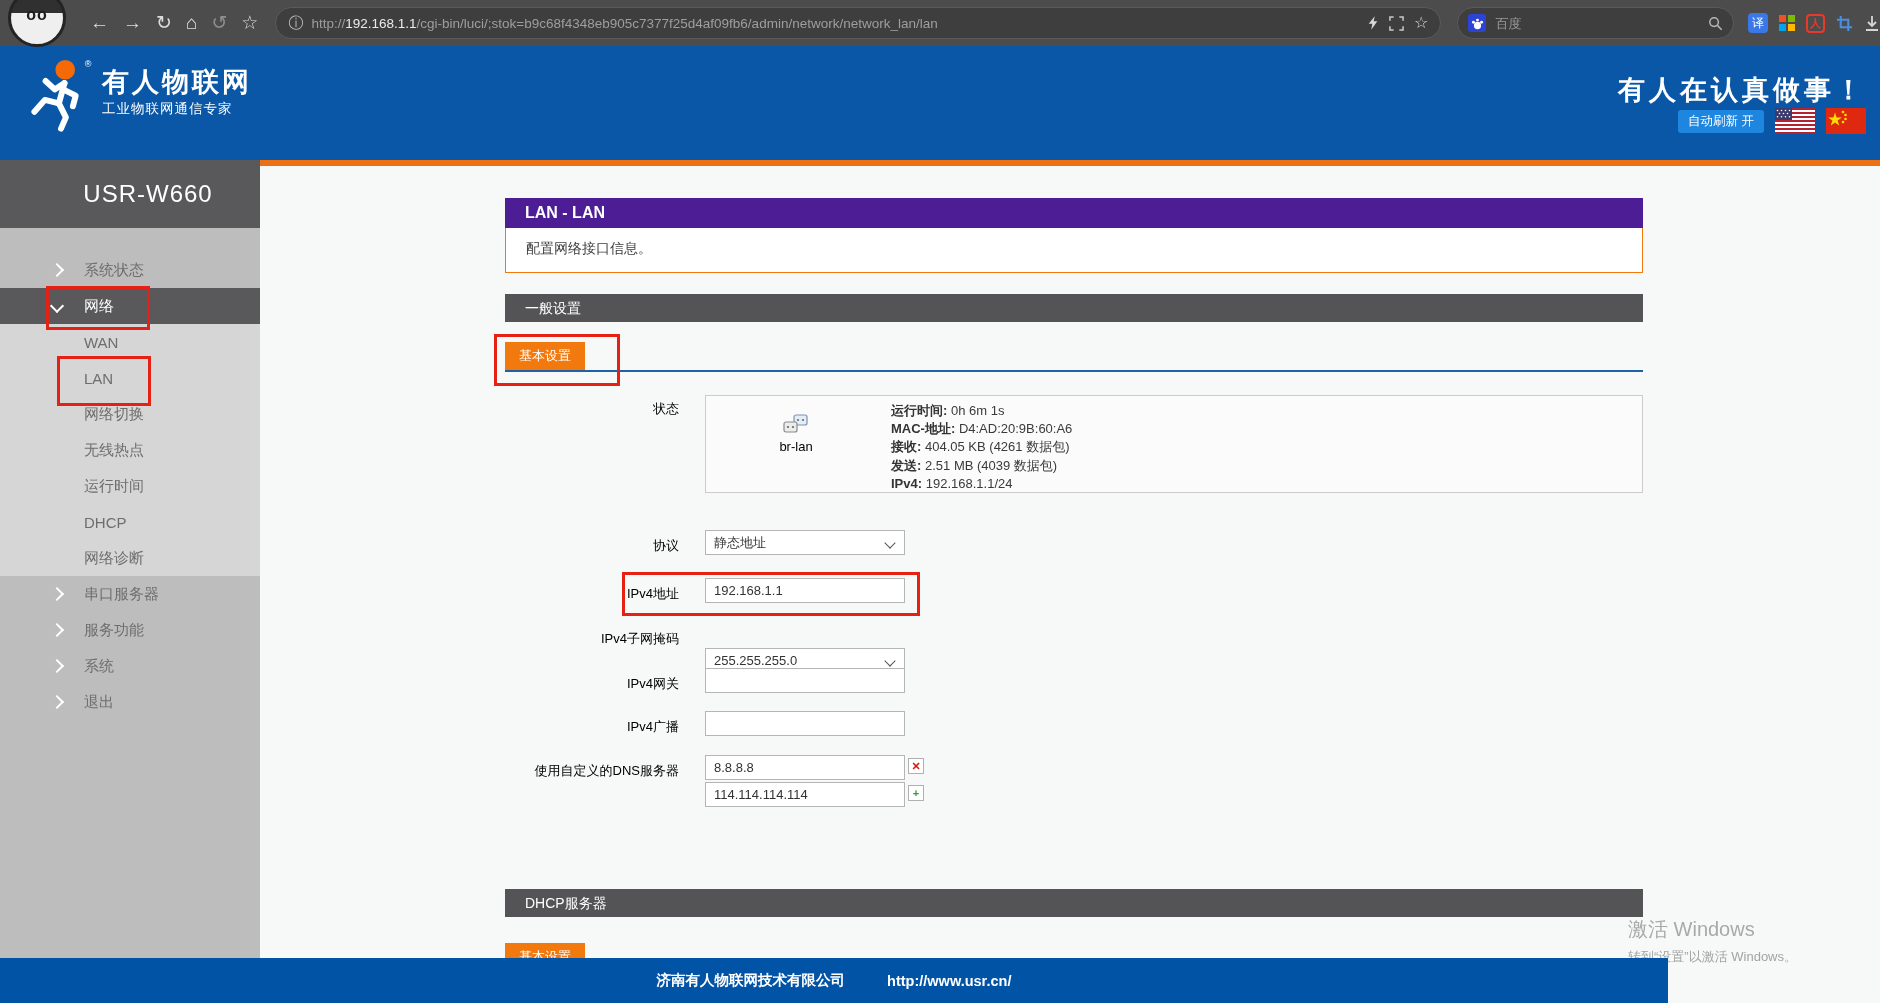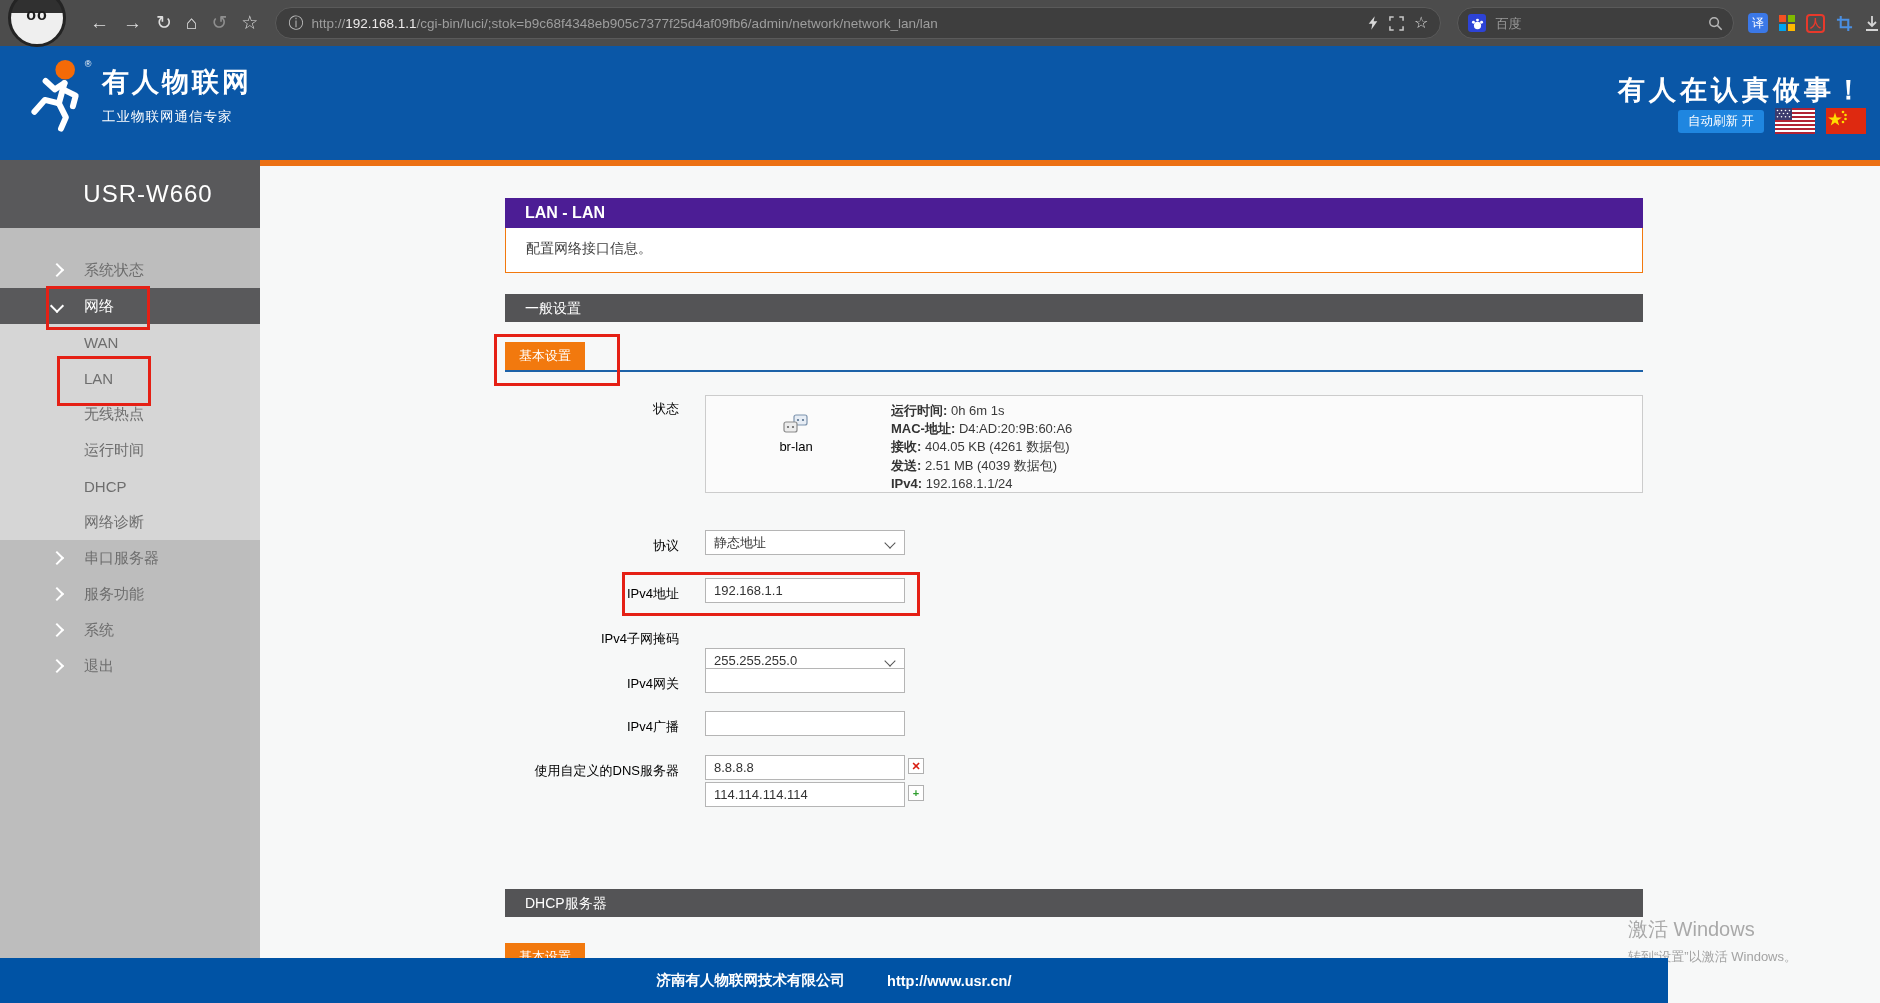--- a/index.html
+++ b/index.html
@@ -28,21 +28,21 @@
   .ext-tr{width:20px;height:20px;border-radius:4px;background:#3b78e7;color:#fff;font-size:12px;display:flex;align-items:center;justify-content:center;}
   .msgrid{width:16px;height:16px;display:grid;grid-template-columns:7px 7px;grid-template-rows:7px 7px;gap:2px;}
   .msgrid i{display:block;}
   .ext-pdf{width:19px;height:19px;border:2px solid #e8392b;border-radius:4px;color:#e8392b;font-weight:bold;font-size:11px;display:flex;align-items:center;justify-content:center;box-sizing:border-box;}
 
   
   .site-header{position:absolute;left:0;top:46px;width:1880px;height:114px;background:#0a57a7;border-bottom:6px solid #ec7114;box-sizing:content-box;}
   .logo{position:absolute;left:26px;top:10px;}
   .brand{position:absolute;left:102px;top:18px;color:#fff;}
   .brand .t1{font-size:27px;font-weight:bold;letter-spacing:3px;}
-  .brand .t2{font-size:13.5px;margin-top:8px;letter-spacing:1px;}
+  .brand .t2{font-size:13.5px;letter-spacing:1px;}
   .slogan{position:absolute;right:14px;top:26px;color:#fff;font-size:27px;font-weight:bold;letter-spacing:4px;}
   .hdr-right{position:absolute;right:14px;top:62px;display:flex;align-items:center;gap:11px;}
   .autorefresh{background:#1f86e0;color:#fff;font-size:12.5px;padding:3px 10px;border-radius:3px;white-space:nowrap;}
   .flag{width:40px;height:26px;display:block;}
 
   
   .sidebar{position:absolute;left:0;top:160px;width:260px;height:798px;background:#bdbdbd;}
   .side-title{height:68px;background:#59595b;color:#fff;font-size:24px;display:flex;align-items:center;justify-content:center;letter-spacing:1px;padding-left:36px;}
   .side-spacer{height:24px;}
   .mitem{position:relative;height:36px;display:flex;align-items:center;font-size:15px;color:#6e6e6e;padding-left:84px;box-sizing:border-box;cursor:default;text-align:right;}
@@ -228,20 +228,23 @@
       <span class="chev down"></span>
       <span>网络</span>
     </div>
     <div class="mitem sub">
         <span>WAN</span>
       </div>
     <div class="mitem sub">
         <span>LAN</span>
       </div>
     <div class="mitem sub">
+        <span>网络切换</span>
+      </div>
+    <div class="mitem sub">
         <span>无线热点</span>
       </div>
     <div class="mitem sub">
         <span>运行时间</span>
       </div>
     <div class="mitem sub">
         <span>DHCP</span>
       </div>
     <div class="mitem sub">
         <span>网络诊断</span>

